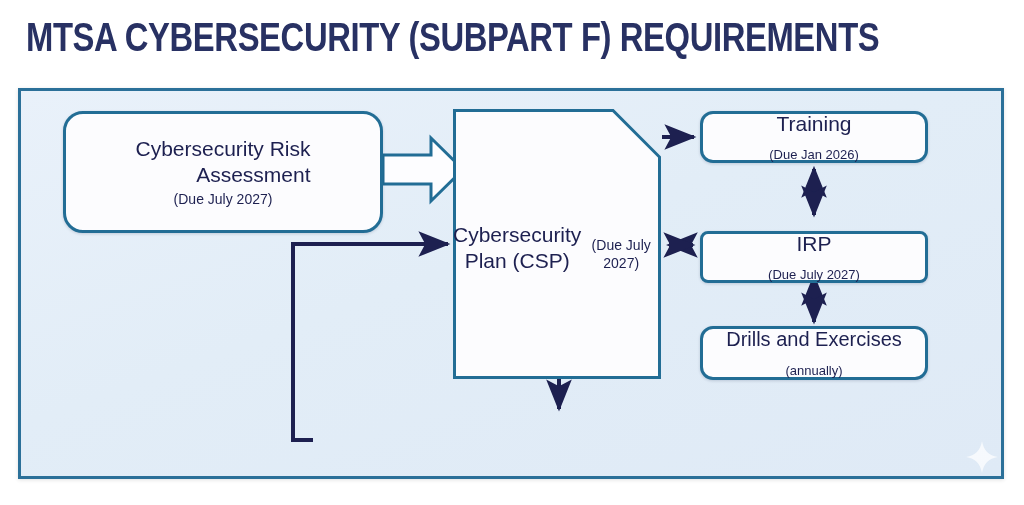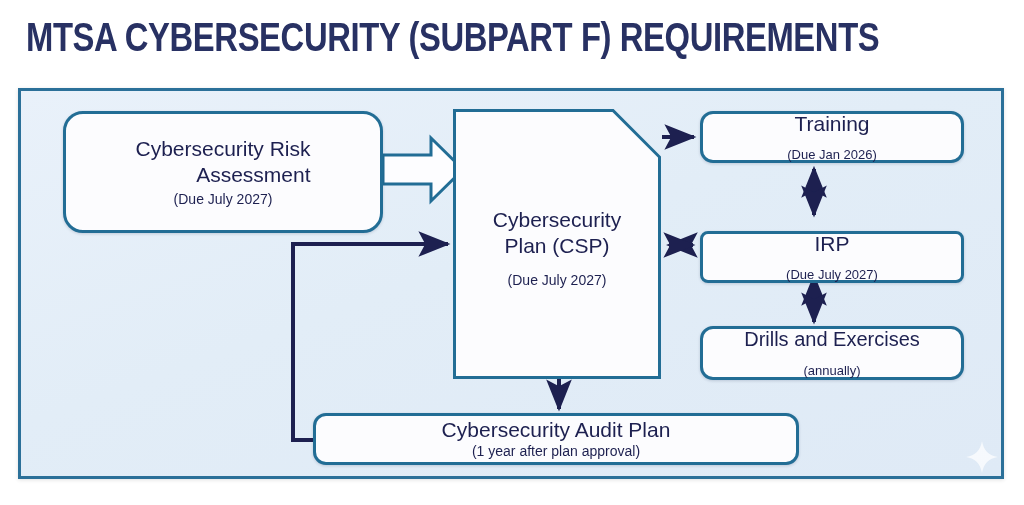--- a/index.html
+++ b/index.html
@@ -106,32 +106,32 @@
   #node-csp .doc-shape {
     position: absolute;
     left: 0; top: 0;
     width: 100%;
     height: 100%;
   }
   #node-csp .doc-label {
     position: relative;
     z-index: 2;
     display: flex;
-    flex-direction: column;
+    flex-direction: row;
     align-items: center;
     justify-content: center;
     width: 100%;
     margin-top: 8px;
   }
   #node-csp .node-sub { margin-top: 12px; }
 
   
   .node.right-box {
     left: 679px;
-    width: 264px;
+    width: 228px;
     height: 52px;
     border-radius: 13px;
   }
   #node-training { top: 20px; }
   #node-irp { top: 140px; border-radius: 8px; }
   #node-drills { top: 235px; height: 54px; align-items: center; }
 
   #node-drills .node-title { font-size: 20px; }
   #node-irp .node-title, #node-training .node-title { font-size: 21px; }
   .right-box .node-title { line-height: 23px; }
@@ -229,22 +229,18 @@
   <div class="node right-box" id="node-irp">
     <div class="node-title">IRP</div>
     <div class="node-sub">(Due July 2027)</div>
   </div>
 
   <div class="node right-box" id="node-drills">
     <div class="node-title">Drills and Exercises</div>
     <div class="node-sub">(annually)</div>
   </div>
 
-  <div class="node" id="node-audit-plan">
-    <div class="node-title">Cybersecurity Audit Plan</div>
-    <div class="node-sub">(1 year after plan approval)</div>
-  </div>
 
   <svg id="sparkle-decoration" viewBox="0 0 34 34">
     <path d="M17,1 C18.6,10.4 23.6,15.4 33,17 C23.6,18.6 18.6,23.6 17,33 C15.4,23.6 10.4,18.6 1,17 C10.4,15.4 15.4,10.4 17,1 Z" fill="#ffffff" opacity="0.72"></path>
   </svg>
 
 </div>
 
 </body></html>

